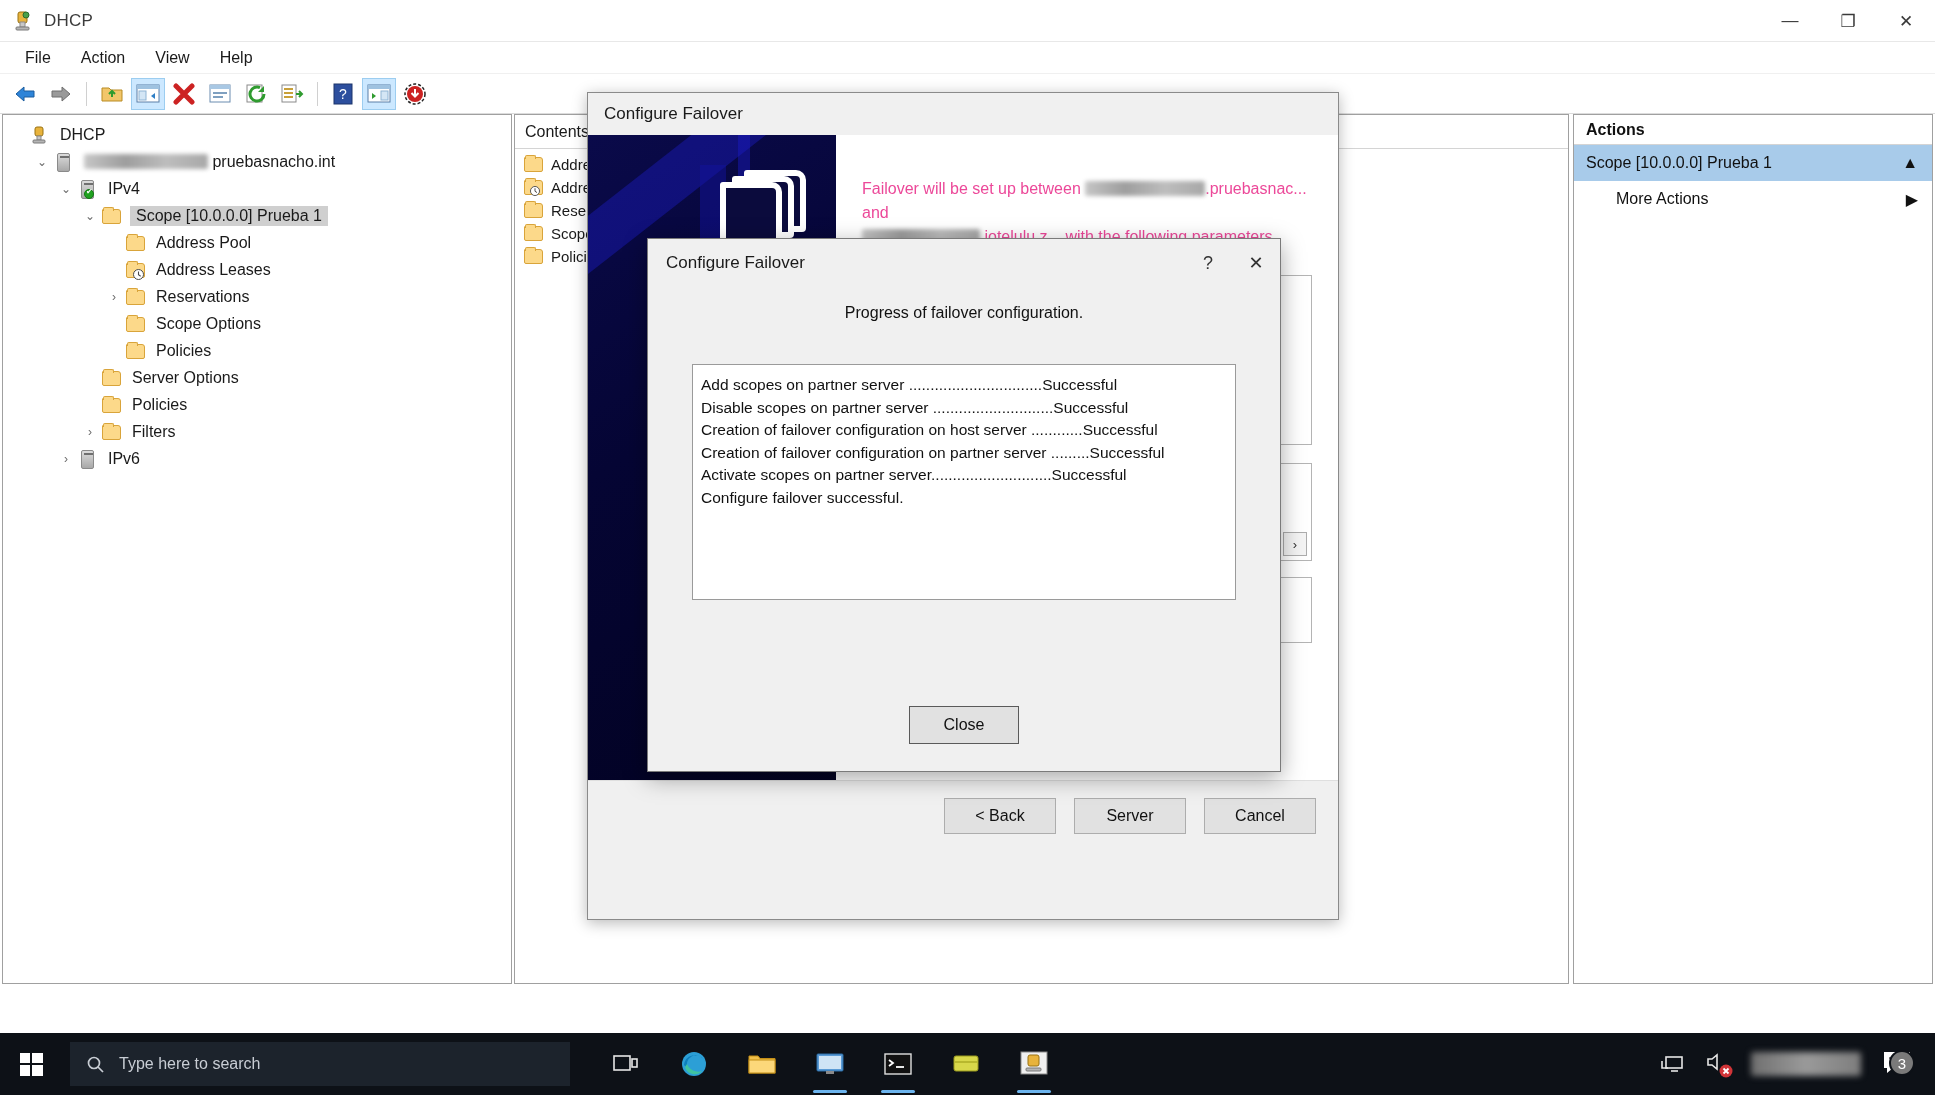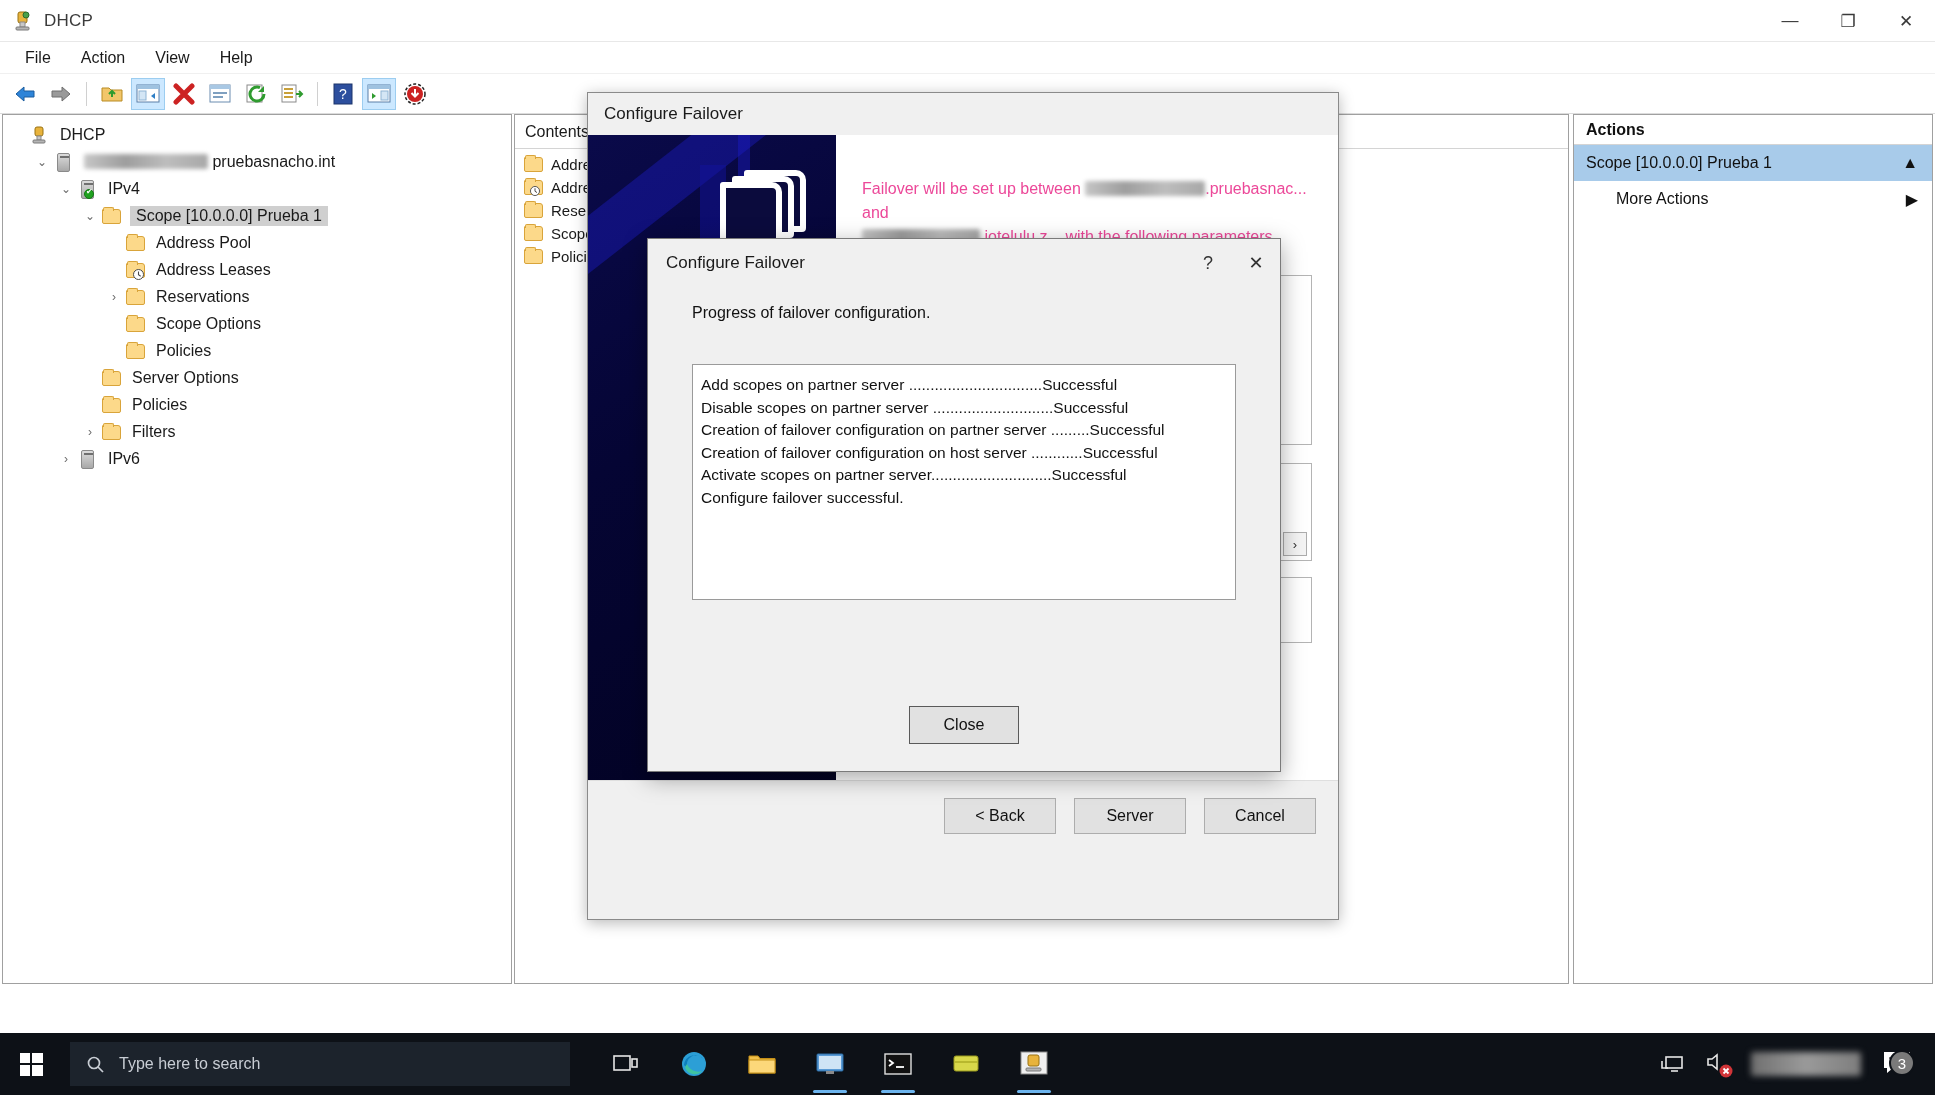--- a/index.html
+++ b/index.html
@@ -129,21 +129,21 @@
   .modal {
     position:absolute; left:647px; top:238px; width:634px; height:534px;
     background:#f0f0f0; border:1px solid #7a7a7a; box-shadow:0 6px 22px rgba(0,0,0,.35);
   }
   .modal-title { height:48px; display:flex; align-items:center; padding-left:18px;
                  font-size:17px; color:#1a1a1a; }
   .modal-tbtns { position:absolute; right:0; top:0; height:48px; display:flex; }
   .modal-tbtn { width:48px; height:48px; display:flex; align-items:center; justify-content:center;
                 font-size:18px; color:#333; }
   .modal-body { padding:0 44px; }
-  .modal-p { font-size:16px; color:#111; line-height:1.45; }
+  .modal-p { font-size:16px; color:#111; line-height:1.45;text-align:center; }
   .log-box { margin-top:40px; border:1px solid #9a9a9a; background:#fff;
              height:236px; padding:9px 8px 0 8px; overflow:hidden; }
   .log-line { font-size:15.5px; color:#111; line-height:1.45; white-space:nowrap; }
   .modal-footer { position:absolute; left:0; bottom:0; width:632px; height:92px;
                   display:flex; align-items:center; justify-content:center; }
   .btn-close { width:110px; height:38px; border:1px solid #5a5a5a; background:#e1e1e1;
                font-size:16px; color:#111; display:flex; align-items:center; justify-content:center; }
 
   
   .taskbar { position:absolute; left:0; bottom:0; width:1935px; height:62px; background:#0d1117;margin-top:15px; }
@@ -468,22 +468,22 @@
     <div class="modal-title">Configure Failover</div>
     <div class="modal-tbtns">
       <div class="modal-tbtn">?</div>
       <div class="modal-tbtn x">✕</div>
     </div>
     <div class="modal-body">
       <div class="modal-p" style="margin-top:14px">Progress of failover configuration.</div>
       <div class="log-box" id="log-container">
           <div class="log-line">Add scopes on partner server ...............................Successful</div>
           <div class="log-line">Disable scopes on partner server ............................Successful</div>
+          <div class="log-line">Creation of failover configuration on host server ............Successful</div>
           <div class="log-line">Creation of failover configuration on partner server .........Successful</div>
-          <div class="log-line">Creation of failover configuration on host server ............Successful</div>
           <div class="log-line">Activate scopes on partner server............................Successful</div>
           <div class="log-line">Configure failover successful.</div>
         </div>
     </div>
     <div class="modal-footer">
       <div class="btn-close">Close</div>
     </div>
   </div>
 
   <div class="taskbar">

